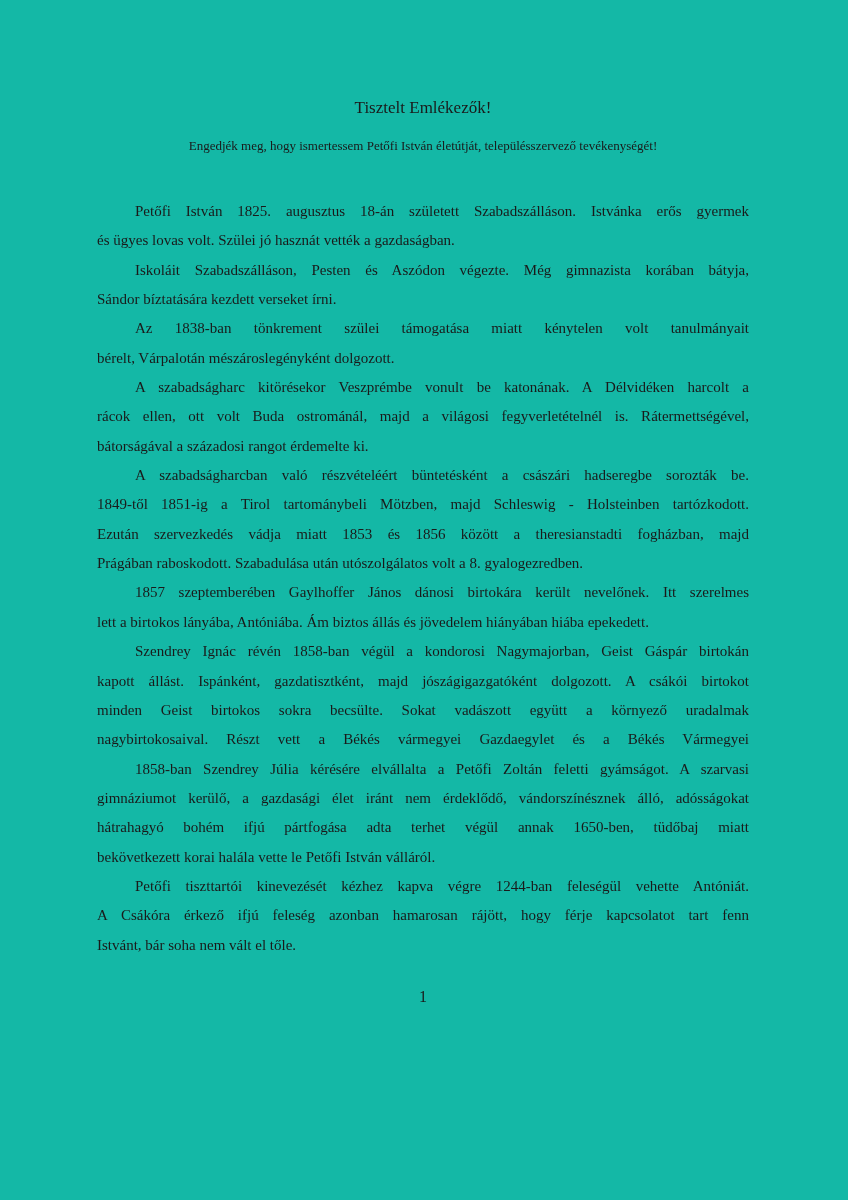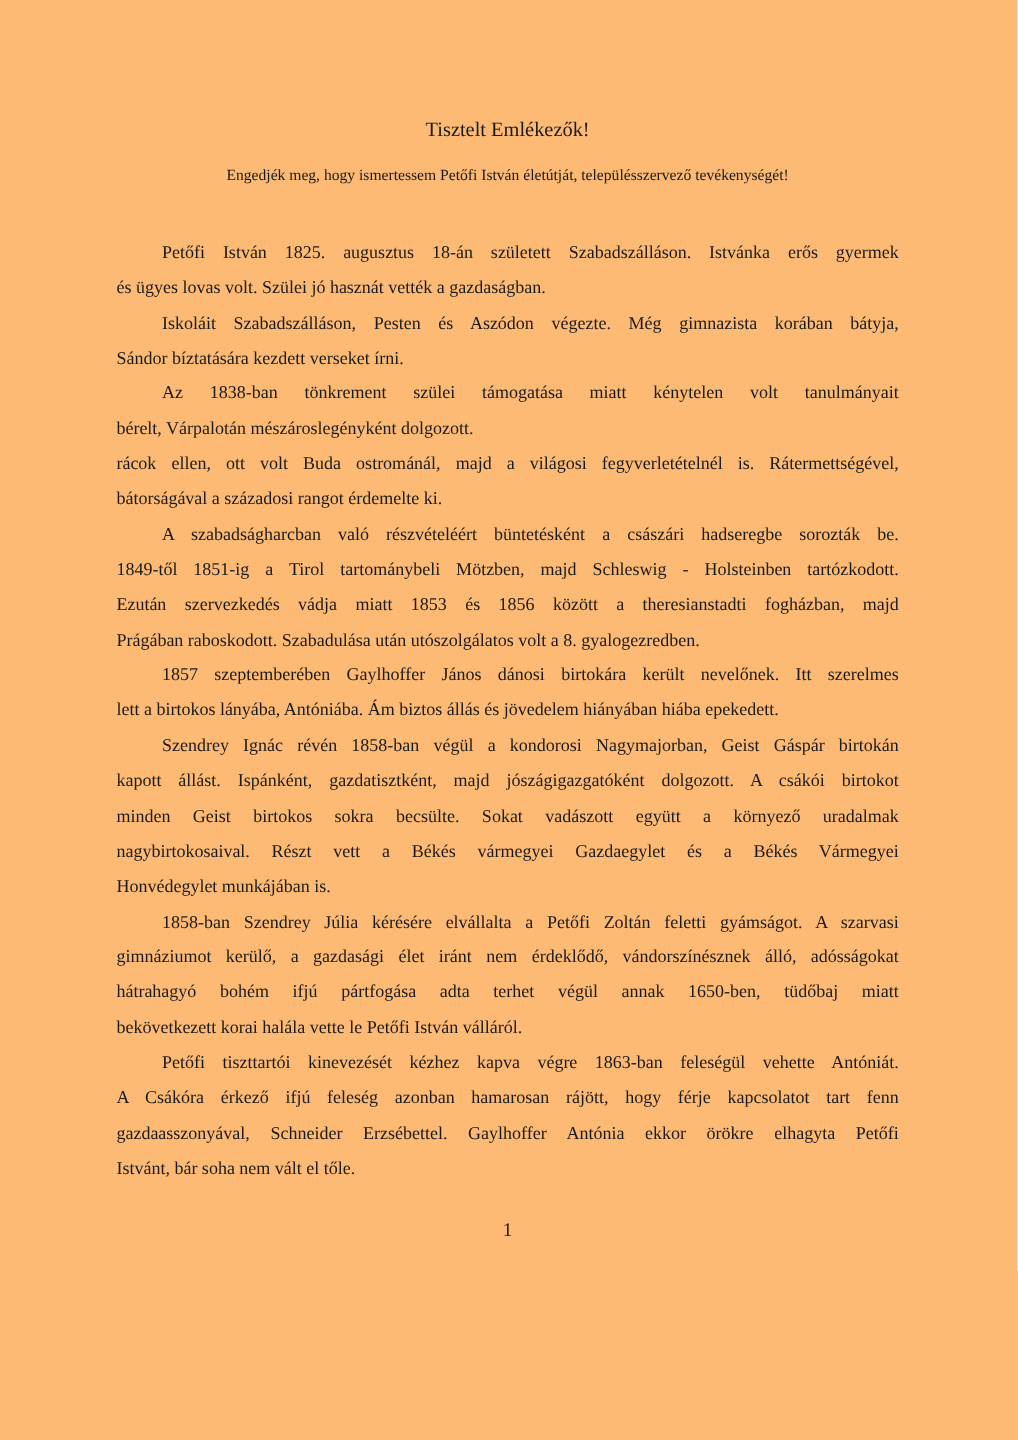--- a/index.html
+++ b/index.html
@@ -4,21 +4,21 @@
 <style>
   html, body {
     margin: 0;
     padding: 0;
     background: #ffffff;
   }
   .page {
     position: relative;
     width: 848px;
     height: 1200px;
-    background: #fdba74;
+    background: #14b8a6;
     overflow: hidden;
     font-family: "Liberation Serif", "DejaVu Serif", serif;
     color: #1a1a1a;
   }
   .content {
     box-sizing: border-box;
     margin-left: 97px;
     width: 652px;
     padding-top: 93px;
   }
@@ -74,20 +74,21 @@
         <div class="line first">Iskoláit Szabadszálláson, Pesten és Aszódon végezte. Még gimnazista korában bátyja,</div>
         <div class="line last">Sándor bíztatására kezdett verseket írni.</div>
       </div>
 
       <div class="para">
         <div class="line first">Az 1838-ban tönkrement szülei támogatása miatt kénytelen volt tanulmányait</div>
         <div class="line last">bérelt, Várpalotán mészároslegényként dolgozott.</div>
       </div>
 
       <div class="para">
+        <div class="line first">A szabadságharc kitörésekor Veszprémbe vonult be katonának. A Délvidéken harcolt a</div>
         <div class="line">rácok ellen, ott volt Buda ostrománál, majd a világosi fegyverletételnél is. Rátermettségével,</div>
         <div class="line last">bátorságával a századosi rangot érdemelte ki.</div>
       </div>
 
       <div class="para">
         <div class="line first">A szabadságharcban való részvételéért büntetésként a császári hadseregbe sorozták be.</div>
         <div class="line">1849-től 1851-ig a Tirol tartománybeli Mötzben, majd Schleswig - Holsteinben tartózkodott.</div>
         <div class="line">Ezután szervezkedés vádja miatt 1853 és 1856 között a theresianstadti fogházban, majd</div>
         <div class="line last">Prágában raboskodott. Szabadulása után utószolgálatos volt a 8. gyalogezredben.</div>
       </div>
@@ -95,34 +96,32 @@
       <div class="para">
         <div class="line first">1857 szeptemberében Gaylhoffer János dánosi birtokára került nevelőnek. Itt szerelmes</div>
         <div class="line last">lett a birtokos lányába, Antóniába. Ám biztos állás és jövedelem hiányában hiába epekedett.</div>
       </div>
 
       <div class="para">
         <div class="line first">Szendrey Ignác révén 1858-ban végül a kondorosi Nagymajorban, Geist Gáspár birtokán</div>
         <div class="line">kapott állást. Ispánként, gazdatisztként, majd jószágigazgatóként dolgozott. A csákói birtokot</div>
         <div class="line">minden Geist birtokos sokra becsülte. Sokat vadászott együtt a környező uradalmak</div>
         <div class="line">nagybirtokosaival. Részt vett a Békés vármegyei Gazdaegylet és a Békés Vármegyei</div>
-        <div class="line last">Honvédegylet munkájában is.</div>
       </div>
 
       <div class="para">
         <div class="line first">1858-ban Szendrey Júlia kérésére elvállalta a Petőfi Zoltán feletti gyámságot. A szarvasi</div>
         <div class="line">gimnáziumot kerülő, a gazdasági élet iránt nem érdeklődő, vándorszínésznek álló, adósságokat</div>
         <div class="line">hátrahagyó bohém ifjú pártfogása adta terhet végül annak 1650-ben, tüdőbaj miatt</div>
         <div class="line last">bekövetkezett korai halála vette le Petőfi István válláról.</div>
       </div>
 
       <div class="para">
-        <div class="line first">Petőfi tiszttartói kinevezését kézhez kapva végre 1863-ban feleségül vehette Antóniát.</div>
+        <div class="line first">Petőfi tiszttartói kinevezését kézhez kapva végre 1244-ban feleségül vehette Antóniát.</div>
         <div class="line">A Csákóra érkező ifjú feleség azonban hamarosan rájött, hogy férje kapcsolatot tart fenn</div>
-        <div class="line">gazdaasszonyával, Schneider Erzsébettel. Gaylhoffer Antónia ekkor örökre elhagyta Petőfi</div>
         <div class="line last">Istvánt, bár soha nem vált el tőle.</div>
       </div>
 
     </div>
 
     <div class="page-number">1</div>
 
   </div>
 </div>
 

